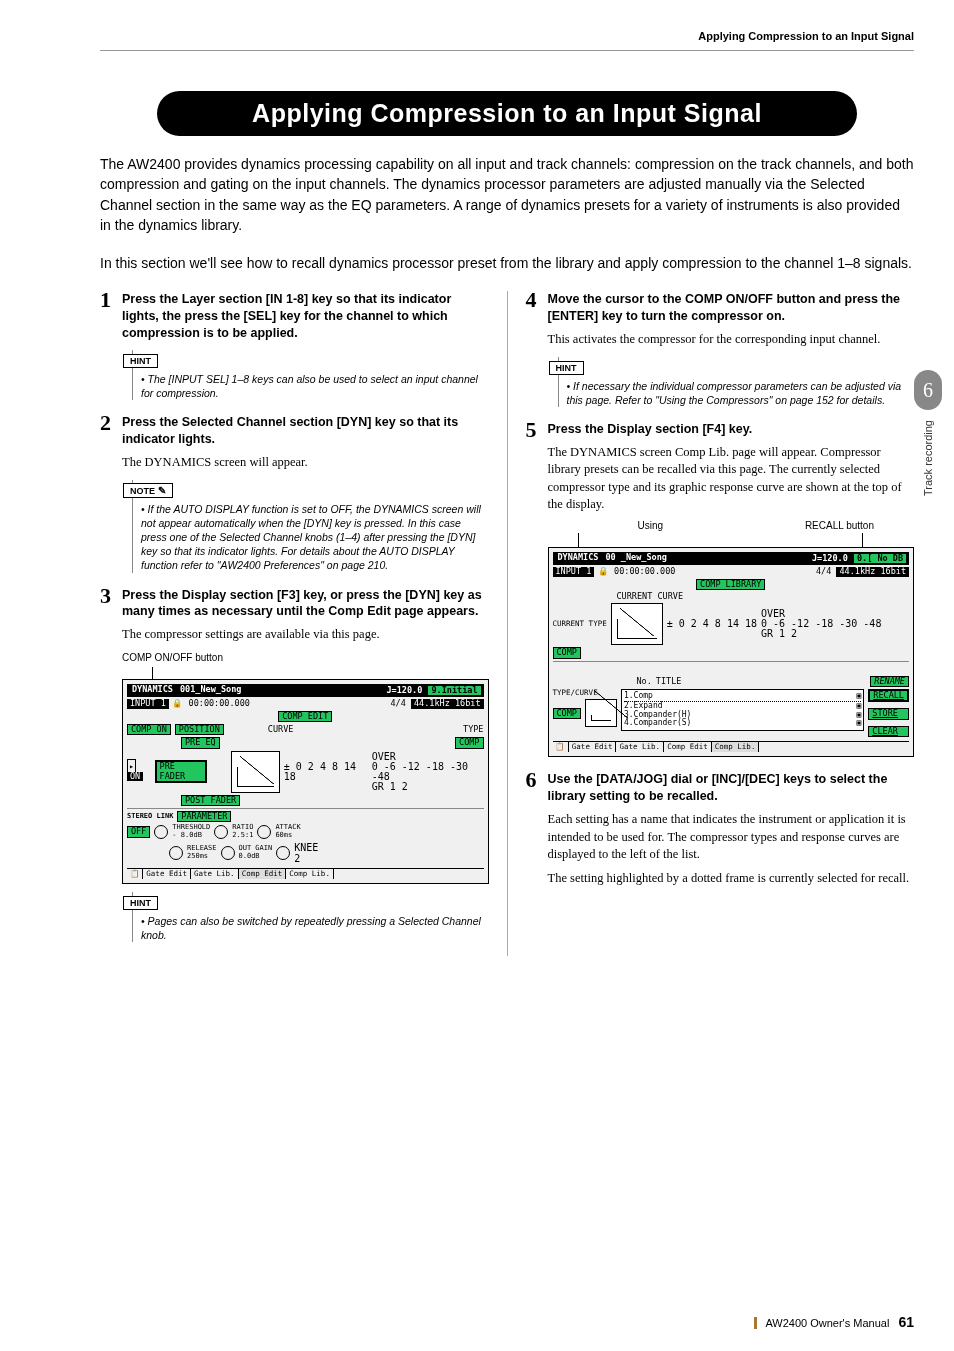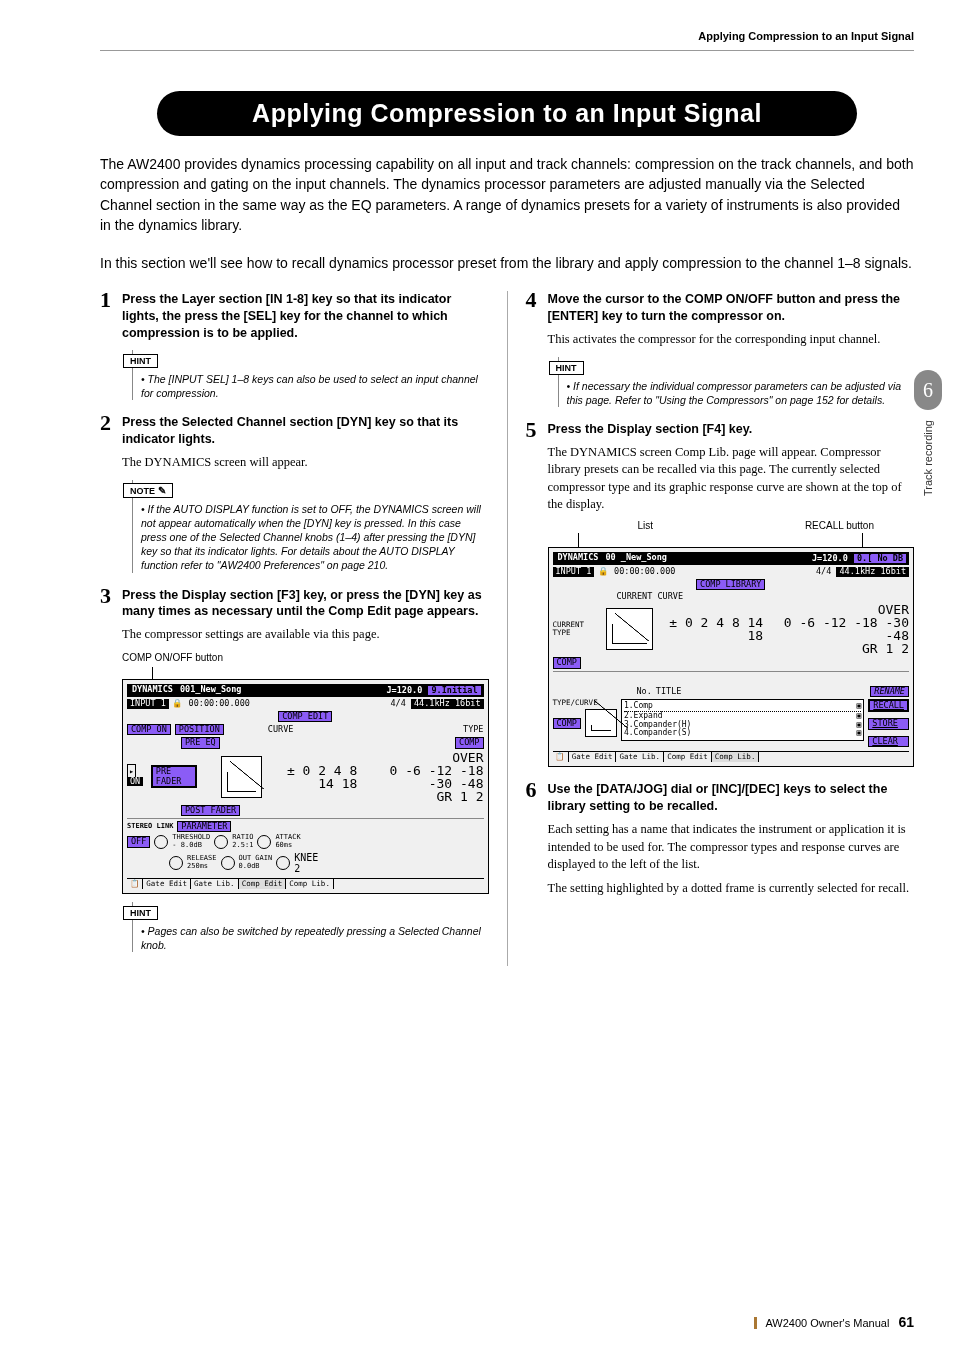--- a/index.html
+++ b/index.html
@@ -127,21 +127,21 @@
       margin-bottom: 8px;
     }
     .lcd-header {
       background: #000;
       color: #fff;
       display: flex;
       padding: 1px 2px;
       font-weight: bold;
     }
     .lcd-row { display: flex; align-items: center; gap: 4px; margin: 2px 0; }
-    .lcd-box { border: 1px solid #000; padding: 0 3px; background: #8b5cf6; display:inline-block; }
+    .lcd-box { border: 1px solid #000; padding: 0 3px; background: #22c55e; display:inline-block; }
     .lcd-blk { background:#000; color:#fff; padding: 0 3px; display:inline-block;}
     .tabbar { display:flex; border-top:1px solid #000; margin-top: 4px; font-size:7.5px;}
     .tabbar span { border-right: 1px solid #000; padding: 1px 3px; }
     .sideband {
       position: absolute;
       right: 12px;
       top: 370px;
       display: flex;
       flex-direction: column;
       align-items: center;
@@ -181,21 +181,21 @@
       border-left: 3px solid #aa7733;
       margin-right: 8px;
     }
     .diagram-labels { display:flex; justify-content: space-between; font-size: 10px; padding: 0 40px 0 90px; margin-bottom: 2px;}
     .leader { border-left:1px solid #000; height: 14px; margin-left: 30px;}
     .leader-r { border-left:1px solid #000; height: 14px; margin-left: auto; margin-right: 50px; width:1px;}
     .curve-box { width: 50px; height: 40px; border:1px solid #000; display:inline-block; position:relative; background:#fff;}
     .curve-box::after { content:""; position:absolute; left:5px; bottom:5px; right:5px; top:15px; border-left:1px solid #000; border-bottom:1px solid #000;}
     .curve-diag { position:absolute; left:8px; bottom:8px; width:34px; height:28px; }
     .curve-diag::before { content:""; position:absolute; width:100%; height:100%; background: linear-gradient(to top right, transparent 48%, #000 49%, #000 50%, transparent 51%);}
-    .meter { display:inline-block; font-size:13px; line-height:1;text-align:right; }
+    .meter { display:inline-block; font-size:10px; line-height:1; }
     .knob { display:inline-block; width:12px; height:12px; border:1px solid #000; border-radius:50%; vertical-align:middle;}
     .screenshot2 .list-area { border:1px solid #000; padding: 2px; font-size:8px; background:#fff;}
   </style>
 </head>
 <body>
 
 <div class="page">
   <div class="header-right">Applying Compression to an Input Signal</div>
   <div class="header-rule"></div>
 
@@ -319,21 +319,21 @@
           <div class="callout-text">If necessary the individual compressor parameters can be adjusted via this page. Refer to "Using the Compressors" on page 152 for details.</div>
         </div>
       </div>
 
       <div class="step">
         <div class="step-num">5</div>
         <div class="step-head">Press the Display section [F4] key.</div>
         <div class="step-body">The DYNAMICS screen Comp Lib. page will appear. Compressor library presets can be recalled via this page. The currently selected compressor type and its graphic response curve are shown at the top of the display.</div>
 
         <div class="diagram-labels">
-          <span>List</span>
+          <span>Using</span>
           <span>RECALL button</span>
         </div>
         <div style="display:flex;">
             <div class="leader"></div>
             <div class="leader-r"></div>
           </div>
 
         <div class="screenshot screenshot2">
           <div class="lcd-header">
             <span class="lcd-blk">DYNAMICS</span>

